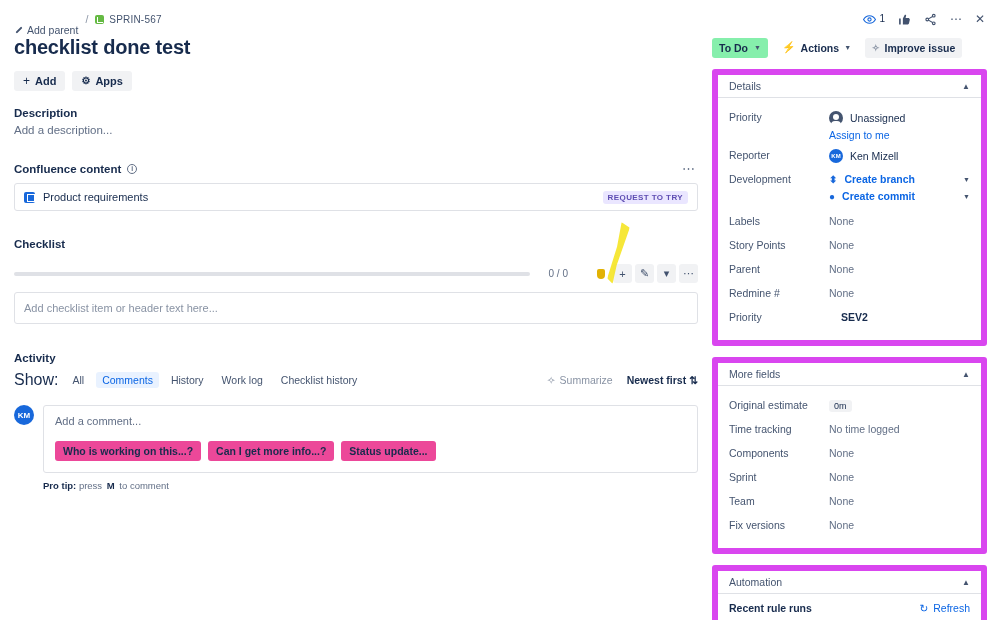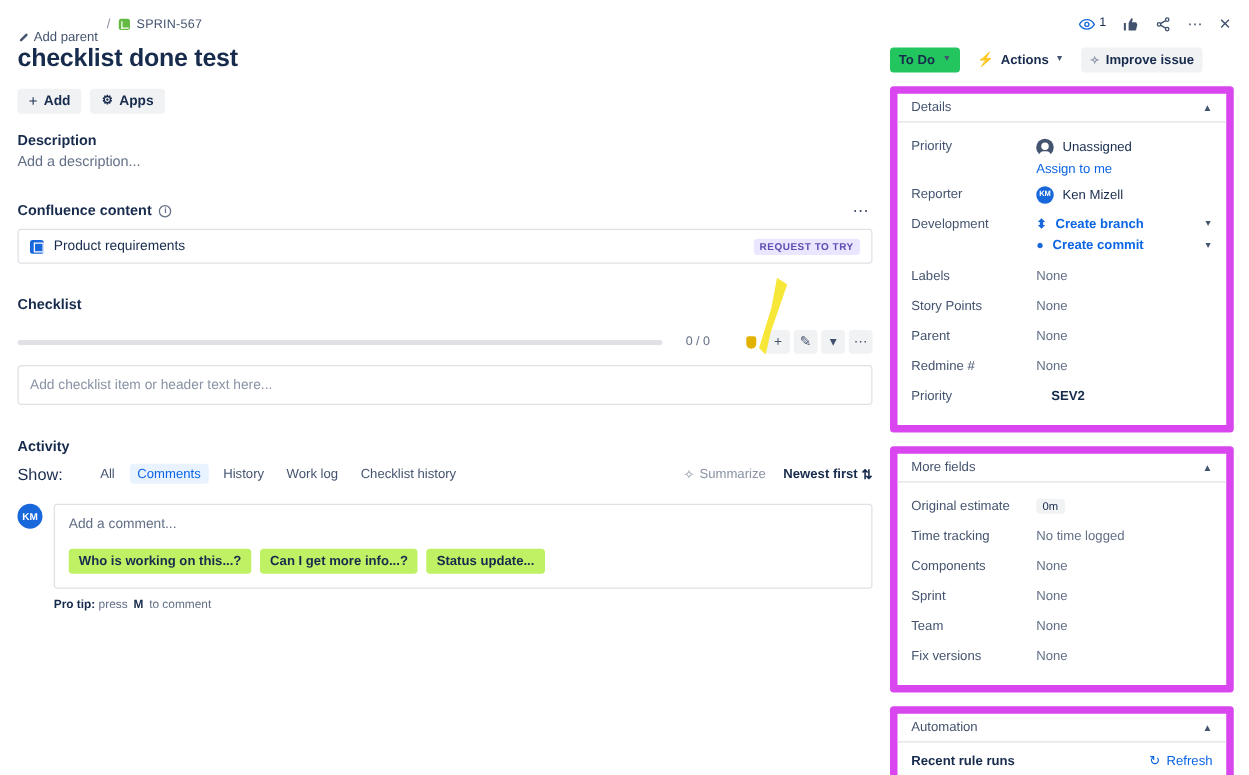--- a/index.html
+++ b/index.html
@@ -89,54 +89,54 @@
   .highlighter {
     position:absolute; left:609px; top:222px; width:19px; height:62px;
     background:#F5E316; opacity:.85; pointer-events:none;
     clip-path: polygon(55% 0%, 100% 8%, 45% 70%, 30% 100%, 0% 92%, 40% 40%);
     transform: rotate(4deg);
   }
 
   .activity-sec { margin-top:28px; }
   .act-row { display:flex; align-items:center; justify-content:space-between; margin-top:7px; }
   .act-tabs { display:flex; align-items:center; gap:6px; }
-  .show-lbl { font-size:13px; color:#172B4D; margin-right:18px; }
+  .show-lbl { font-size:16px; color:#172B4D; margin-right:2px; }
   .tab { font-size:10.5px; color:#44546F; padding:2px 6px; border-radius:3px; cursor:pointer; }
   .tab.active { background:#E9F2FF; color:#0C66E4; }
   .act-right { display:flex; align-items:center; gap:14px; }
   .summarize { font-size:10.5px; color:#8993A4; display:flex; align-items:center; gap:4px; }
   .newest { font-size:10.5px; color:#172B4D; font-weight:700; display:flex; align-items:center; gap:3px; cursor:pointer;}
 
   .comment-row { display:flex; gap:9px; margin-top:16px; }
   .avatar {
     width:20px; height:20px; border-radius:50%; background:#1868DB; color:#fff;
     font-size:8px; font-weight:700; display:flex; align-items:center; justify-content:center;
     flex:0 0 auto;
   }
   .comment-box { flex:1; border:1px solid #DFE1E6; border-radius:3px; padding:9px 11px 11px 11px; }
   .comment-ph { font-size:11px; color:#626F86; }
   .chips { display:flex; gap:7px; margin-top:14px; }
   .chip {
-    background:#bef264; border-radius:3px; padding:4px 8px;
+    background:#ec4899; border-radius:3px; padding:4px 8px;
     font-size:10.5px; color:#172B4D; font-weight:600; cursor:pointer;
   }
   .protip { margin-left:29px; margin-top:7px; font-size:9.5px; color:#626F86; }
   .protip b { color:#172B4D; }
   .kbd { font-weight:700; color:#172B4D; padding:0 2px; }
 
   
   .right { width:287px; padding:10px 12px 0 0; }
   .top-icons { display:flex; align-items:center; justify-content:flex-end; gap:13px; height:18px; padding-right:2px; }
   .ti { color:#42526E; cursor:pointer; display:flex; align-items:center; gap:3px; font-size:12px; line-height:1; }
   .watch-num { font-size:10px; color:#172B4D; }
   .eye { width:13px; height:13px; }
 
   .status-row { display:flex; align-items:center; gap:8px; margin-top:9px; }
   .status-btn {
-    background:#22c55e; border-radius:3px; padding:4px 7px; font-size:10.5px;
+    background:#86efac; border-radius:3px; padding:4px 7px; font-size:10.5px;
     font-weight:700; color:#172B4D; display:flex; align-items:center; gap:6px; cursor:pointer;
   }
   .chev { font-size:7px; color:#44546F; }
   .act-btn { display:flex; align-items:center; gap:5px; font-size:10.5px; font-weight:700; color:#172B4D; padding:4px 6px; cursor:pointer;}
   .bolt { color:#1868DB; font-size:11px; }
   .improve-btn { background:#F1F2F4; border-radius:3px; padding:4px 7px; font-size:10.5px; font-weight:700; color:#172B4D; display:flex; align-items:center; gap:5px; cursor:pointer;}
   .sparkle { color:#8993A4; font-size:9px; }
 
   .panel { border:6px solid #d946ef; border-radius:3px; margin-top:11px; }
   .panel-head {

